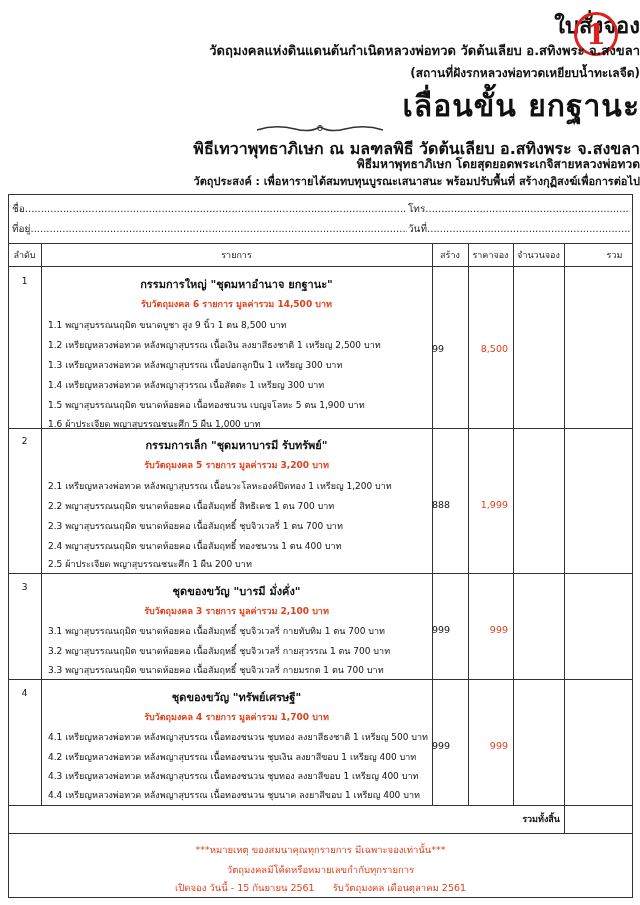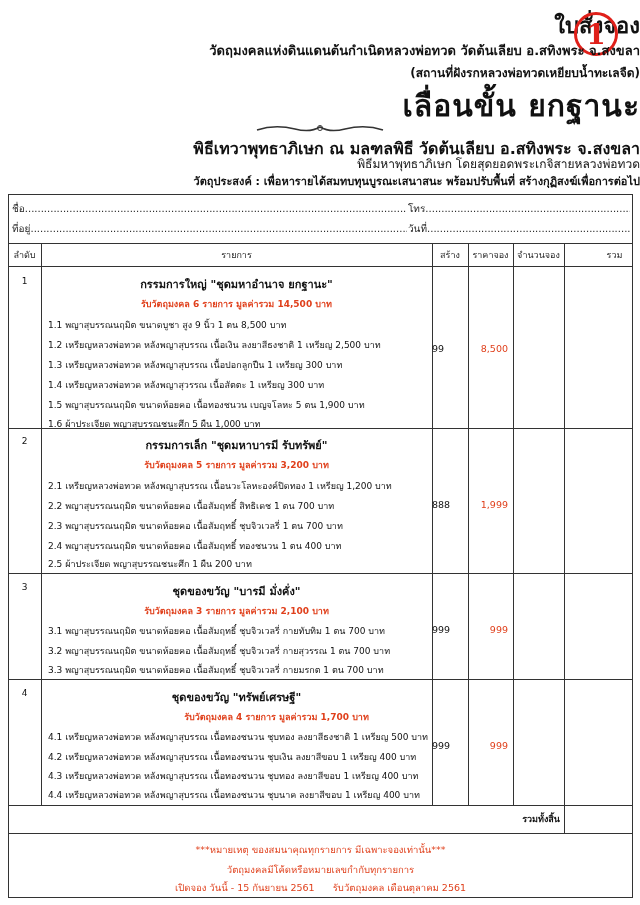--- a/index.html
+++ b/index.html
@@ -6,21 +6,21 @@
     html, body { width: 640px; height: 905px; background: #ffffff; overflow: hidden; }
     body { position: relative; font-family: "DejaVu Sans", "Liberation Sans", sans-serif; color: #111; }
     .abs { position: absolute; }
     .center { text-align: right; left: 0; width: 640px; }
     .title { top: 8px; font-size: 22px; font-weight: bold; }
     .temple { top: 40px; font-size: 13px; font-weight: bold; }
     .place { top: 63px; font-size: 12px; font-weight: bold; }
     .bigtitle { top: 82px; font-size: 30px; font-weight: bold; letter-spacing: 1px; }
     .ornament { top: 122px; left: 255px; width: 130px; height: 12px; }
     .rite1 { top: 136px; font-size: 16px; font-weight: bold; }
-    .rite2 { top: 154px; font-size: 12px; font-weight: normal; }
+    .rite2 { top: 154px; font-size: 12px; font-weight: bold; }
     .purpose { top: 172px; font-size: 11px; font-weight: bold; }
     .badge { top: 12px; left: 574px; width: 44px; height: 44px; border: 3px solid #e0201a; border-radius: 50%;
              color: #e0201a; font-family: "DejaVu Serif", serif; font-weight: bold; font-size: 28px;
              display: flex; align-items: center; justify-content: center; }
     .frame { left: 8px; top: 194px; width: 625px; height: 704px; border: 1.5px solid #333; }
     .hline { position: absolute; left: 8px; width: 625px; height: 0; border-top: 1.5px solid #333; }
     .vline { position: absolute; width: 0; border-left: 1.5px solid #333; }
     .field { font-size: 10px; color: #222; white-space: nowrap; overflow: hidden; }
     .hdr { font-size: 9px; color: #222; text-align: center; top: 248px; }
     .cell-num { font-size: 9px; text-align: center; }
@@ -110,21 +110,21 @@
 <div class="abs grp-title" style="top:582px;">ชุดของขวัญ "บารมี มั่งคั่ง"</div>
 <div class="abs grp-sub" style="top:604px;">รับวัตถุมงคล 3 รายการ มูลค่ารวม 2,100 บาท</div>
 <div class="abs item" style="top:624px;">3.1 พญาสุบรรณนฤมิต ขนาดห้อยคอ เนื้อสัมฤทธิ์ ชุบจิวเวลรี่ กายทับทิม 1 ตน 700 บาท</div>
 <div class="abs item" style="top:644px;">3.2 พญาสุบรรณนฤมิต ขนาดห้อยคอ เนื้อสัมฤทธิ์ ชุบจิวเวลรี่ กายสุวรรณ 1 ตน 700 บาท</div>
 <div class="abs item" style="top:663px;">3.3 พญาสุบรรณนฤมิต ขนาดห้อยคอ เนื้อสัมฤทธิ์ ชุบจิวเวลรี่ กายมรกต 1 ตน 700 บาท</div>
 <div class="abs qty" style="top:624px;">999</div>
 <div class="abs price" style="top:624px;">999</div>
 
 <div class="abs cell-num" style="top:688px; left:8px; width:33px;">4</div>
 <div class="abs grp-title" style="top:688px;">ชุดของขวัญ "ทรัพย์เศรษฐี"</div>
-<div class="abs grp-sub" style="top:710px;margin-left:40px;">รับวัตถุมงคล 4 รายการ มูลค่ารวม 1,700 บาท</div>
+<div class="abs grp-sub" style="top:710px;">รับวัตถุมงคล 4 รายการ มูลค่ารวม 1,700 บาท</div>
 <div class="abs item" style="top:730px;">4.1 เหรียญหลวงพ่อทวด หลังพญาสุบรรณ เนื้อทองชนวน ชุบทอง ลงยาสีธงชาติ 1 เหรียญ 500 บาท</div>
 <div class="abs item" style="top:750px;">4.2 เหรียญหลวงพ่อทวด หลังพญาสุบรรณ เนื้อทองชนวน ชุบเงิน ลงยาสีขอบ 1 เหรียญ 400 บาท</div>
 <div class="abs item" style="top:769px;">4.3 เหรียญหลวงพ่อทวด หลังพญาสุบรรณ เนื้อทองชนวน ชุบทอง ลงยาสีขอบ 1 เหรียญ 400 บาท</div>
 <div class="abs item" style="top:788px;">4.4 เหรียญหลวงพ่อทวด หลังพญาสุบรรณ เนื้อทองชนวน ชุบนาค ลงยาสีขอบ 1 เหรียญ 400 บาท</div>
 <div class="abs qty" style="top:740px;">999</div>
 <div class="abs price" style="top:740px;">999</div>
 
 <div class="abs" style="top:268px; left:515px; width:48px; height:158px;"></div>
 <div class="abs" style="top:268px; left:566px; width:66px; height:158px;"></div>
 <div class="abs" style="top:430px; left:515px; width:48px; height:141px;"></div>

